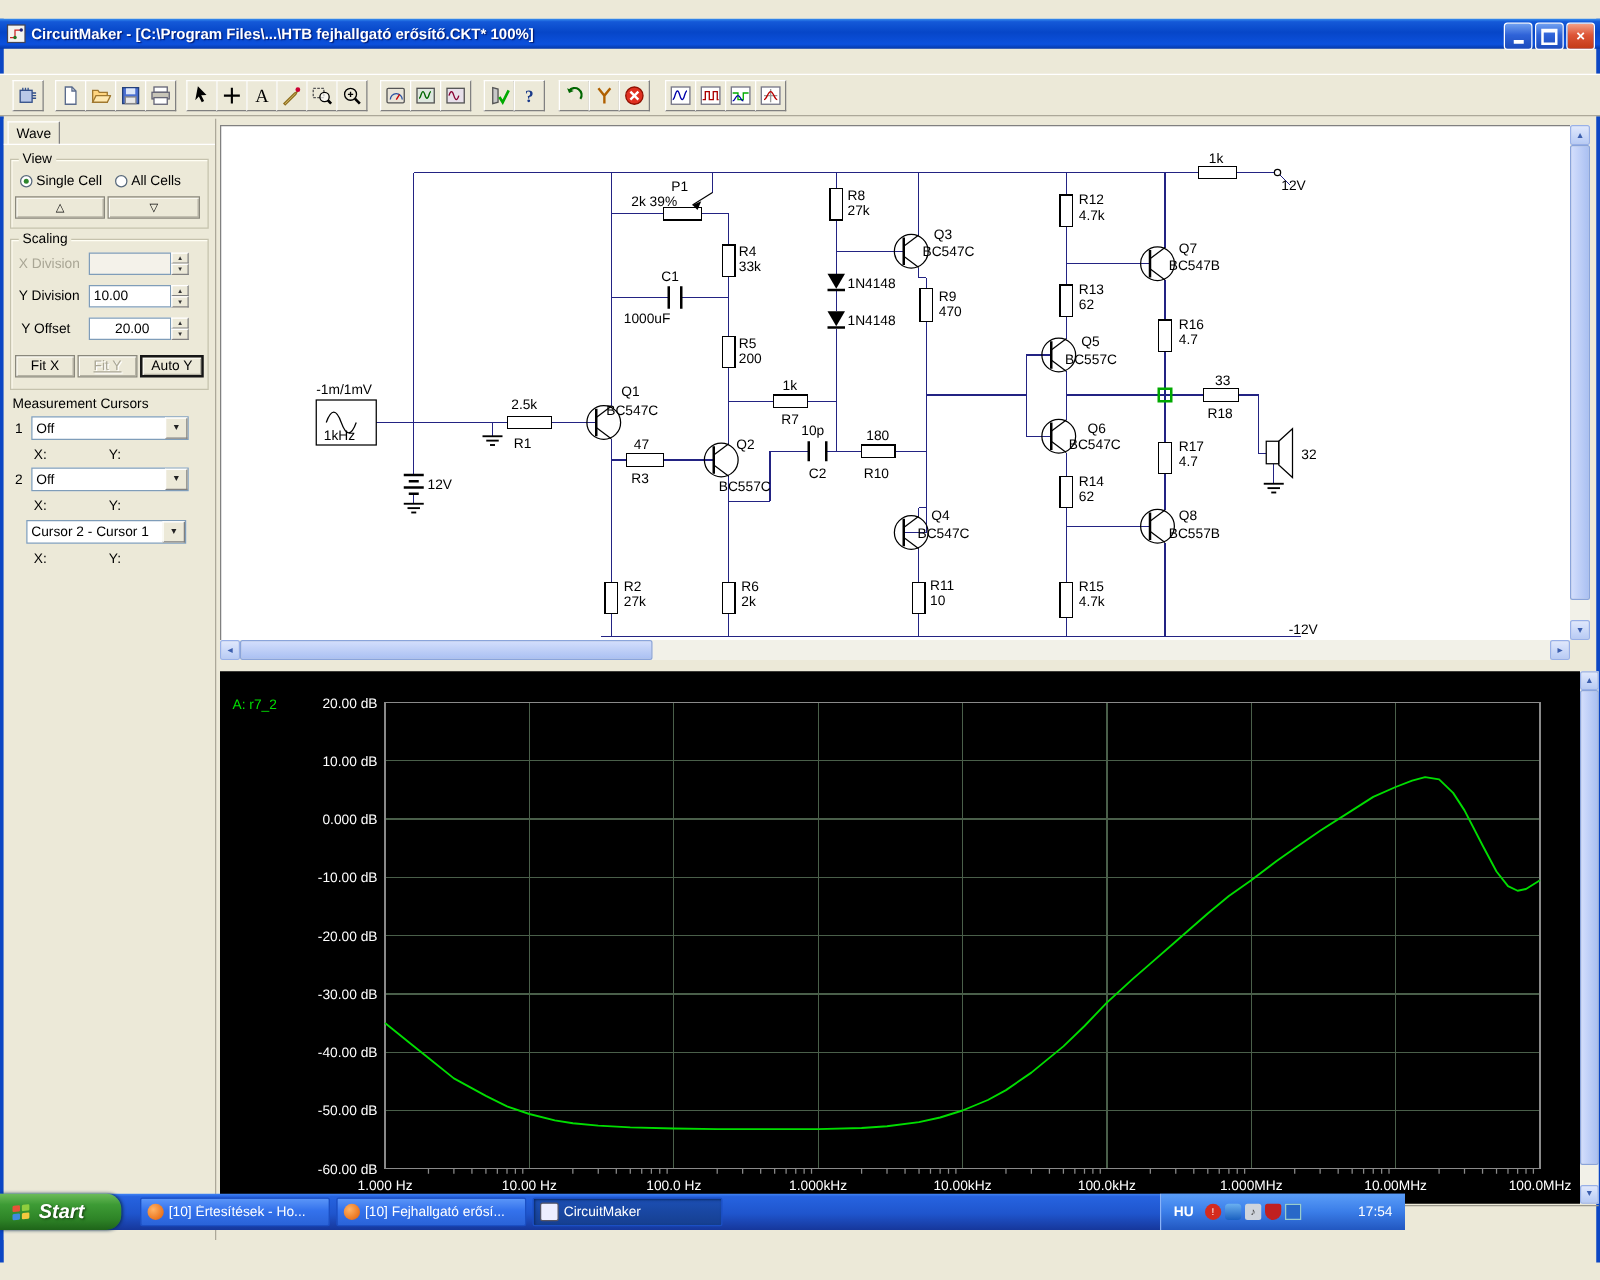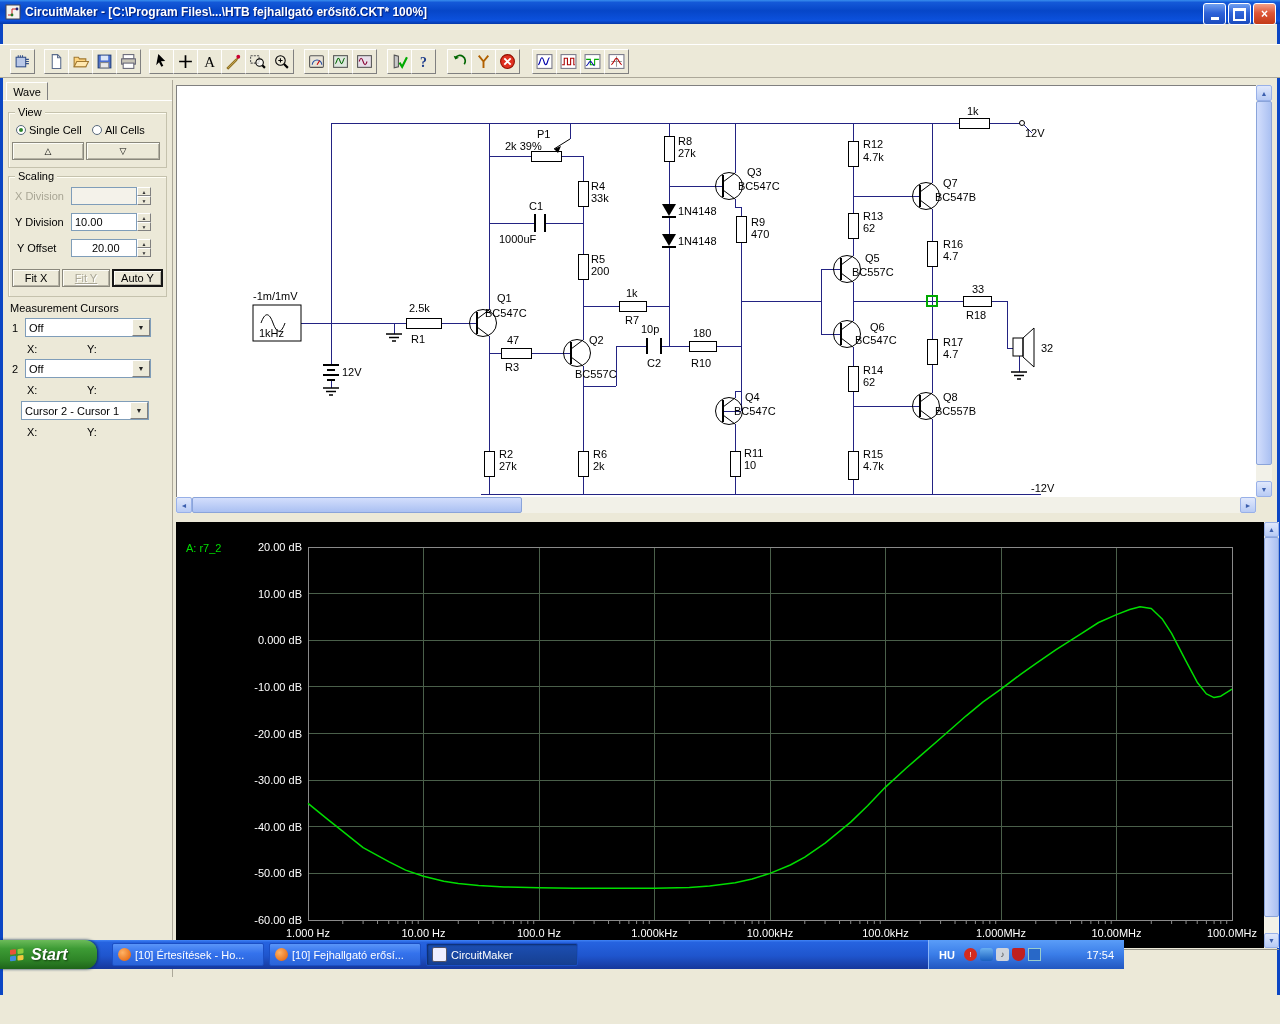--- a/index.html
+++ b/index.html
@@ -1,17 +1,17 @@
 <!DOCTYPE html>
 <html><head>
 <meta charset="utf-8">
 <style>
   html,body{margin:0;padding:0;width:1280px;height:1024px;overflow:hidden;
     background:#ece9d8;font-family:"Liberation Sans",sans-serif;}
-  #root{position:absolute;inset:0;}
+  #root{position:absolute;inset:0;margin-top:15px;}
   
   #titlebar{position:absolute;left:0;top:0;width:1280px;height:24px;
     background:linear-gradient(180deg,#388eee 0%,#1459d8 10%,#0646c8 45%,#0c51dd 85%,#0538a8 100%);
     display:flex;align-items:center;color:#fff;}
   #titlebar .ticonbox{width:16px;height:16px;margin:0 4px 0 5px;}
   #win-title{font-size:12px;font-weight:bold;text-shadow:1px 1px 1px #00186e;white-space:nowrap;}
   #winbtns{position:absolute;right:4px;top:3px;display:flex;gap:2px;}
   .wbtn{width:21px;height:20px;border:1px solid #fff;border-radius:3px;
     background:linear-gradient(180deg,#70a0f0,#2f63d8 45%,#1b4bbd);color:#fff;
     display:flex;align-items:center;justify-content:center;font-size:12px;font-weight:bold;}

